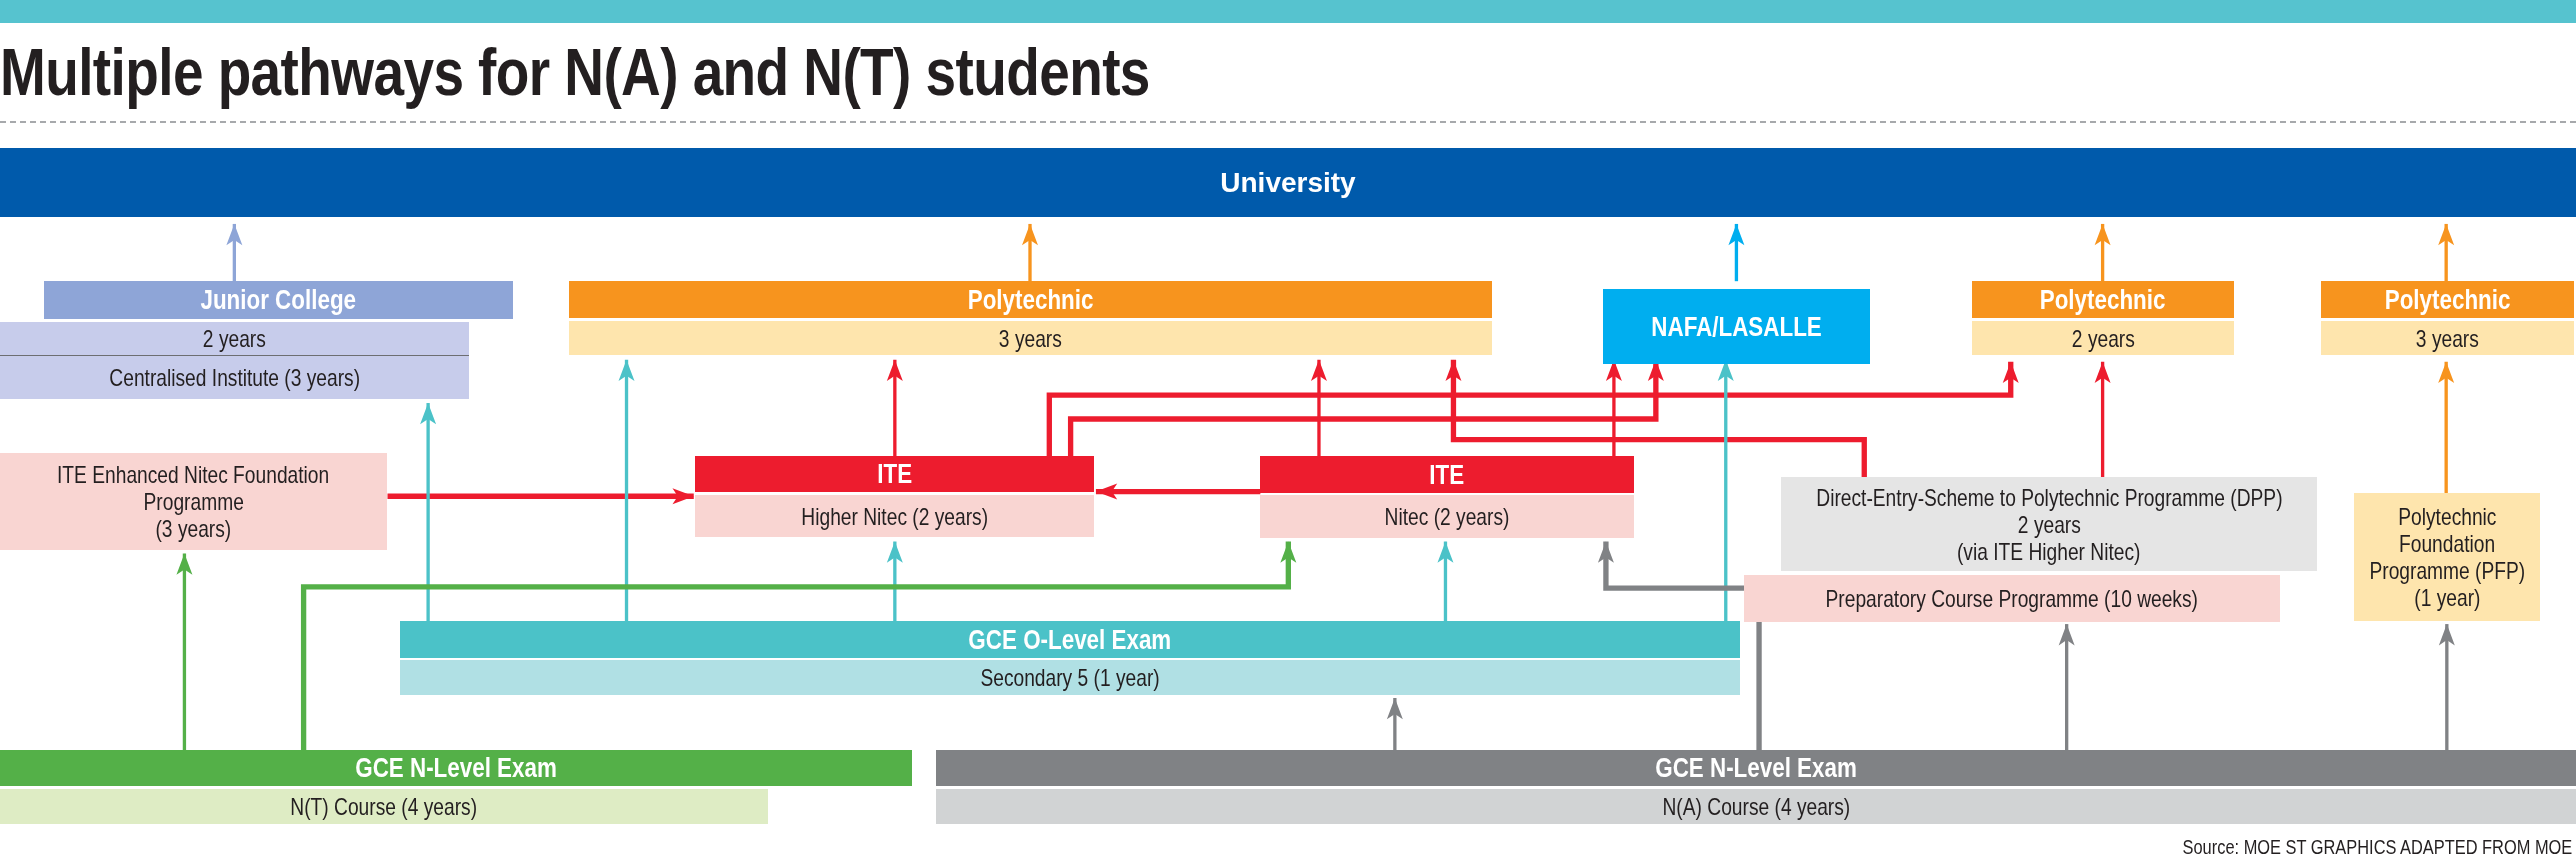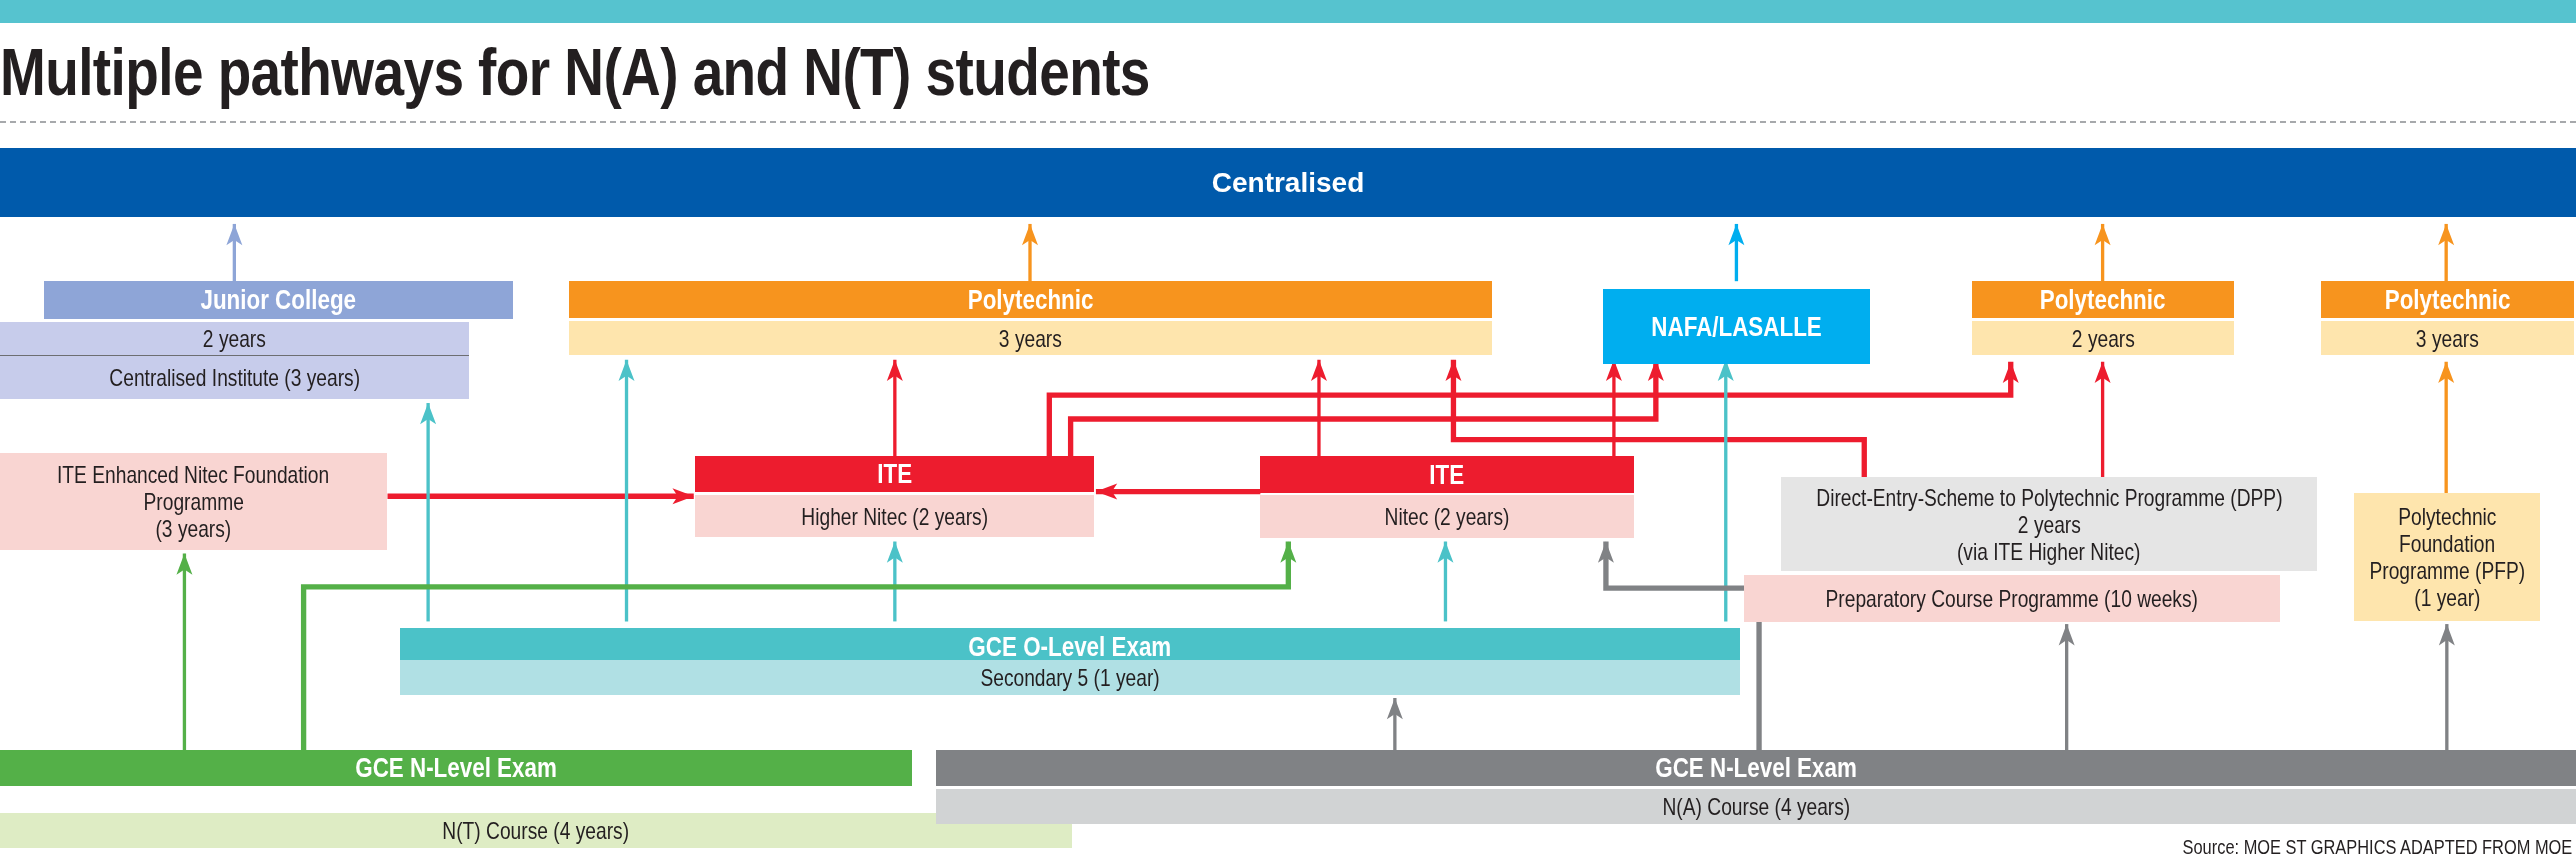--- a/index.html
+++ b/index.html
@@ -84,21 +84,21 @@
       <polyline points="2642,1127 2642,883 2412,883 2412,813" fill="none" stroke="#808285" stroke-width="8" stroke-linejoin="miter"></polyline>
       <polygon points="2412,813 2424,845 2412,837 2400,845" fill="#808285"></polygon>
       <polyline points="3104,1127 3104,937" fill="none" stroke="#808285" stroke-width="5" stroke-linejoin="miter"></polyline>
       <polygon points="3104,937 3116,969 3104,961 3092,969" fill="#808285"></polygon>
       <polyline points="3675,1127 3675,937" fill="none" stroke="#808285" stroke-width="5" stroke-linejoin="miter"></polyline>
       <polygon points="3675,937 3687,969 3675,961 3663,969" fill="#808285"></polygon>
     </g>
 </svg>
 
 <div class="abs box uni">
-  <span class="txt hd">Centralised</span>
+  <span class="txt hd">University</span>
 </div>
 
 <div class="abs box" style="left:0;top:281px;width:469px;height:38px;background:#8ea5d7;margin-left:44px;">
   <span class="txt hd">Junior College</span>
 </div>
 <div class="abs box" style="left:0;top:322px;width:469px;height:35px;background:#c7cceb;border-bottom:2px solid #6d6e71;">
   <span class="txt sb">2 years</span>
 </div>
 <div class="abs box" style="left:0;top:356px;width:469px;height:43px;background:#c7cceb;">
   <span class="txt sb">Centralised Institute (3 years)</span>
@@ -158,31 +158,31 @@
   <span class="txt sb">Preparatory Course Programme (10 weeks)</span>
 </div>
 
 <div class="abs box" style="left:2354px;top:493px;width:186px;height:128px;background:#fee5ad;flex-direction:column;">
   <span class="txt sb">Polytechnic</span>
   <span class="txt sb">Foundation</span>
   <span class="txt sb">Programme (PFP)</span>
   <span class="txt sb">(1 year)</span>
 </div>
 
-<div class="abs box" style="left:400px;top:621px;width:1340px;height:37px;background:#4bc2c8;margin-top:7px;">
+<div class="abs box" style="left:400px;top:621px;width:1340px;height:37px;background:#4bc2c8;">
   <span class="txt hd">GCE O-Level Exam</span>
 </div>
 <div class="abs box" style="left:400px;top:660px;width:1340px;height:35px;background:#b0e0e4;">
   <span class="txt sb">Secondary 5 (1 year)</span>
 </div>
 
 <div class="abs box" style="left:0;top:750px;width:912px;height:36px;background:#54b048;">
   <span class="txt hd">GCE N-Level Exam</span>
 </div>
-<div class="abs box" style="left:0;top:813px;width:1072px;height:35px;background:#deecc4;">
+<div class="abs box" style="left:0;top:789px;width:768px;height:35px;background:#deecc4;">
   <span class="txt sb">N(T) Course (4 years)</span>
 </div>
 
 <div class="abs box" style="left:936px;top:750px;width:1640px;height:36px;background:#808285;">
   <span class="txt hd">GCE N-Level Exam</span>
 </div>
 <div class="abs box" style="left:936px;top:789px;width:1640px;height:35px;background:#d1d3d4;">
   <span class="txt sb">N(A) Course (4 years)</span>
 </div>
 

